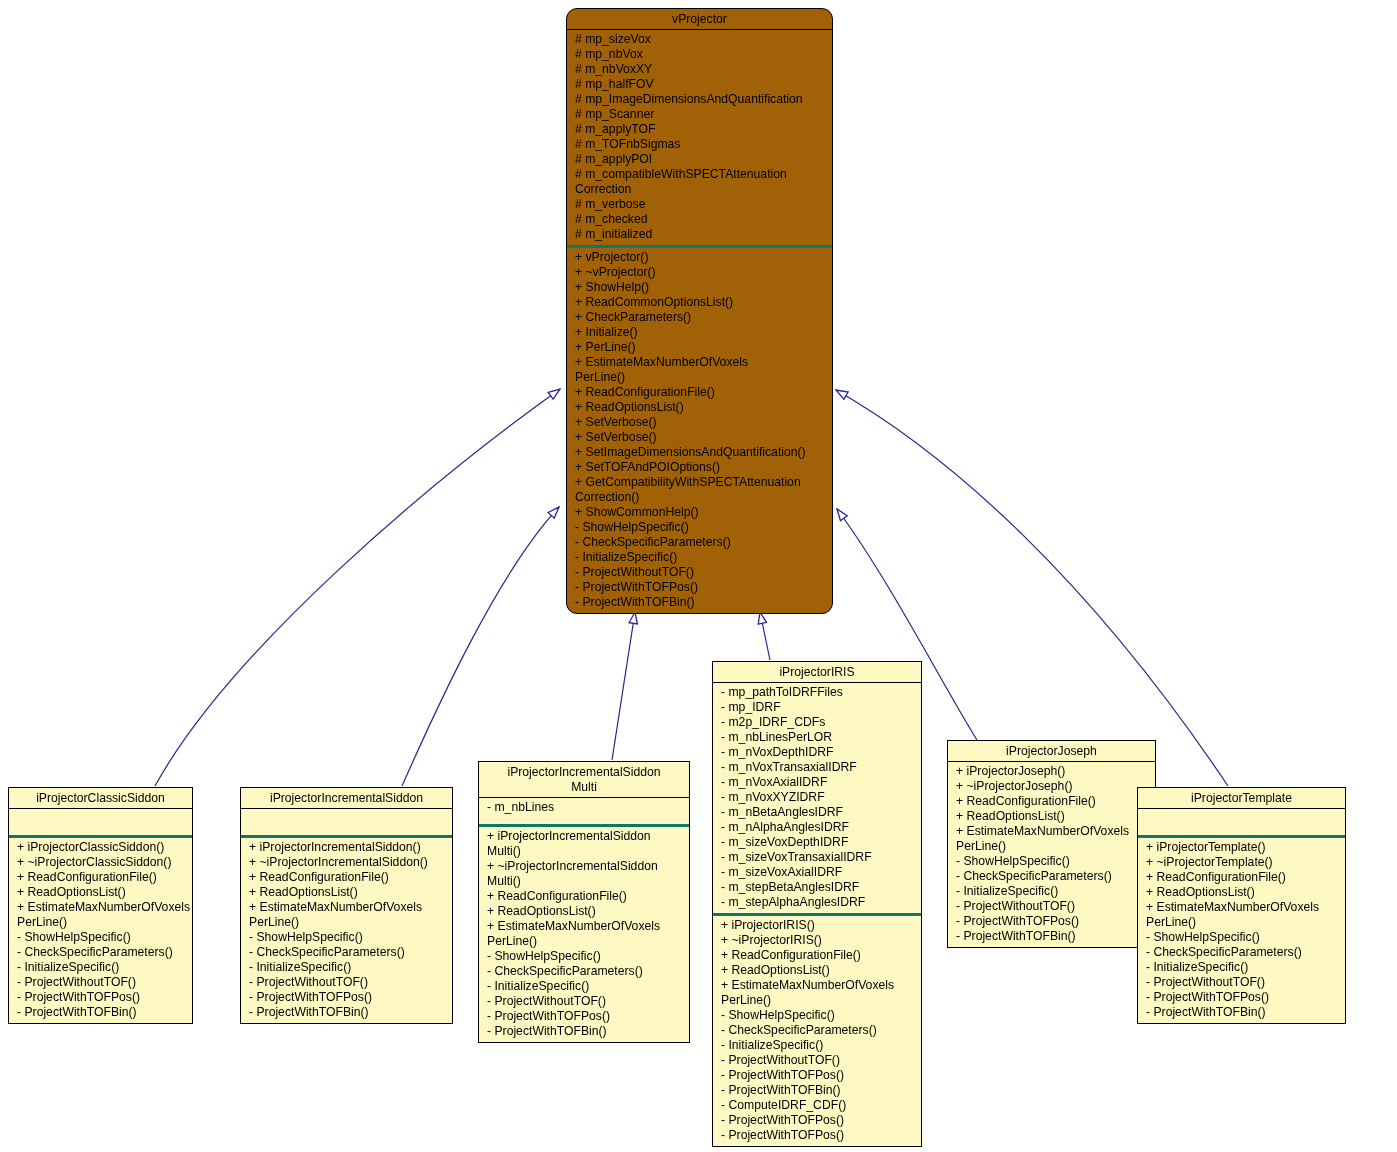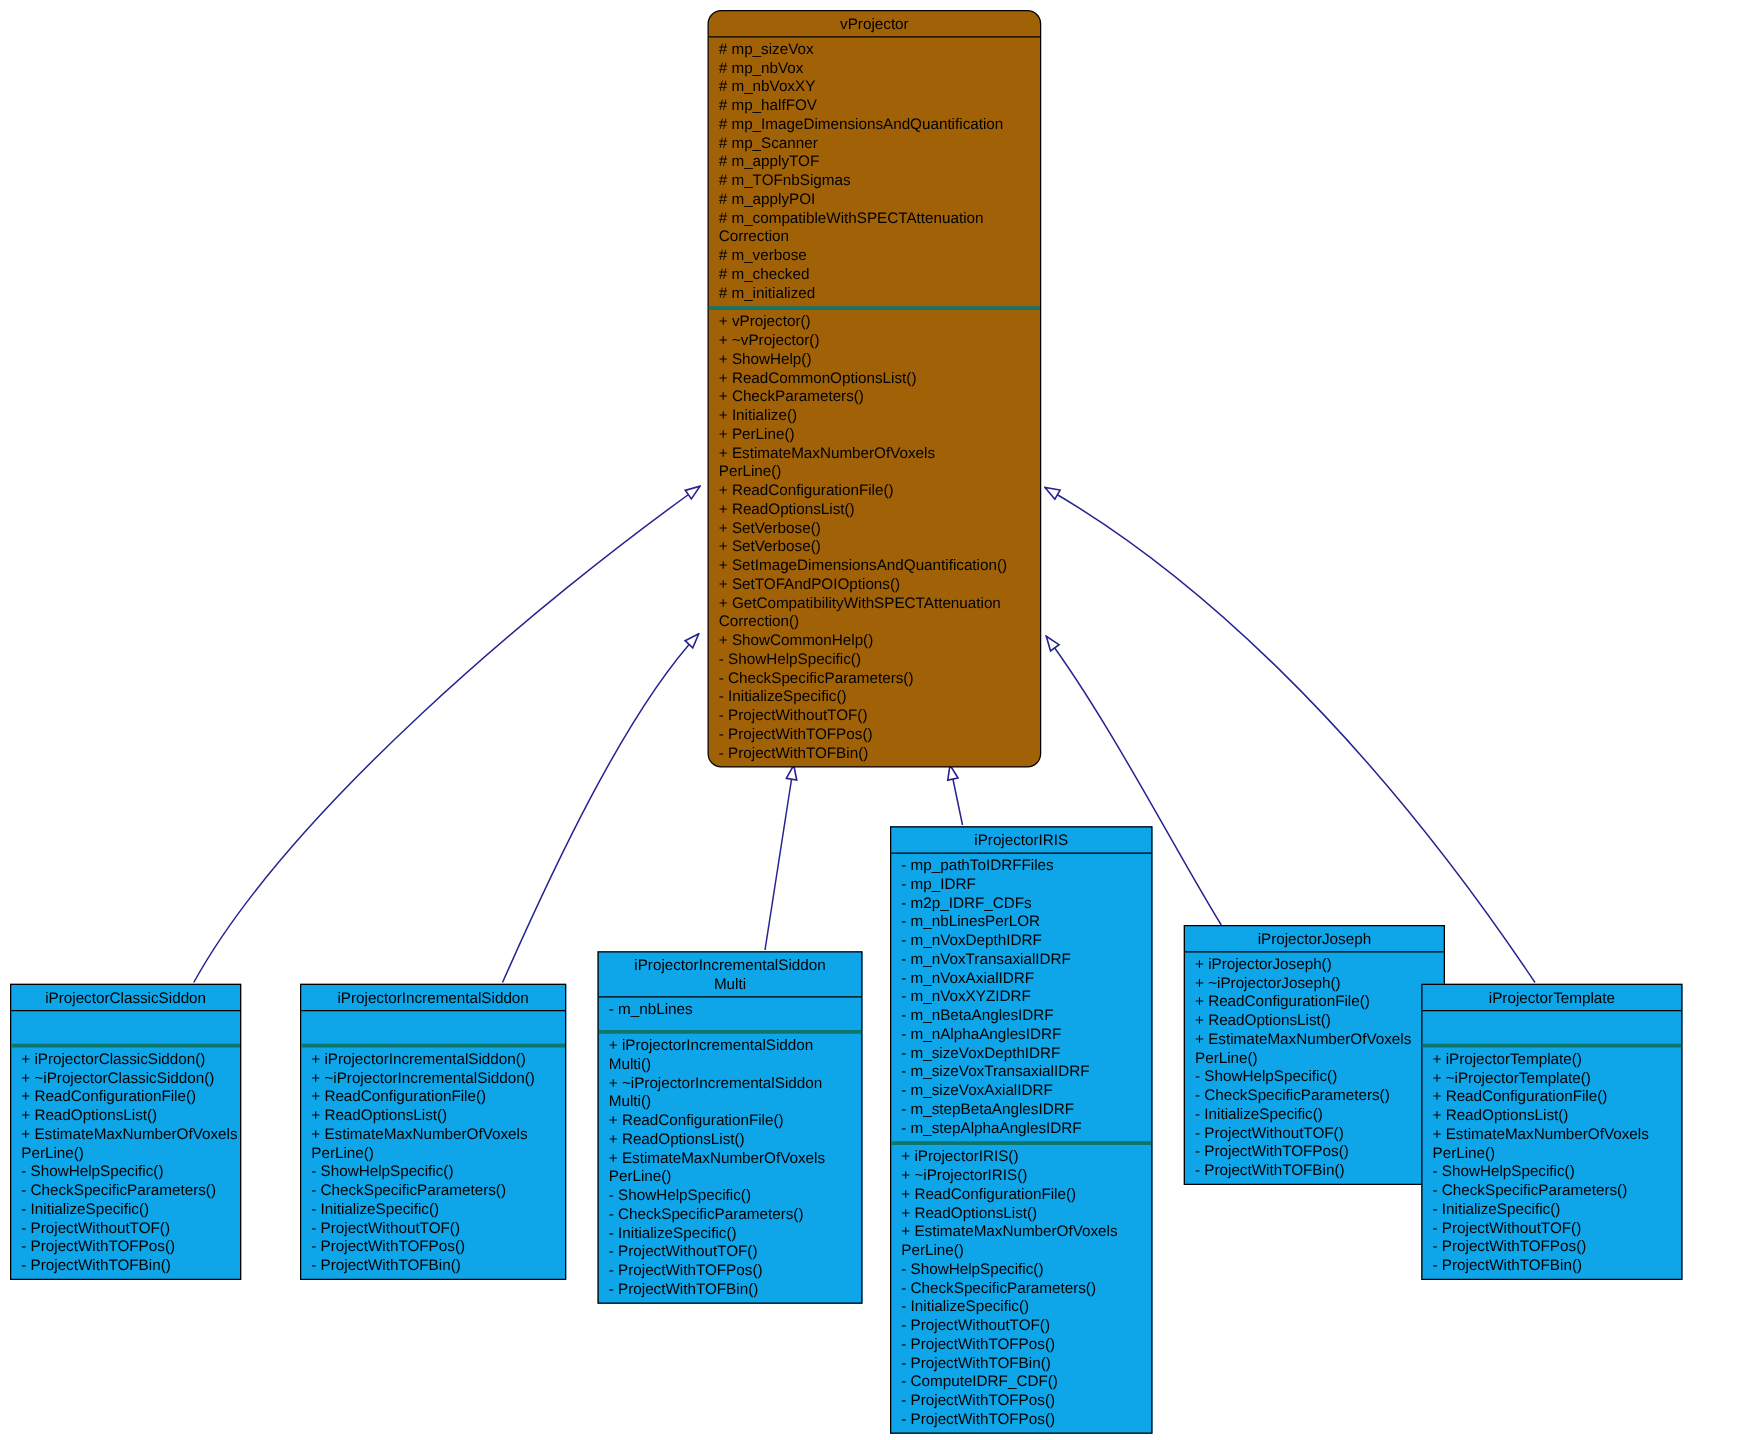--- a/index.html
+++ b/index.html
@@ -7,21 +7,21 @@
     position:relative;
     width:1397px; height:1152px;
     background:#ffffff;
     font-family:"Liberation Sans", sans-serif;
     overflow:hidden;
   }
   #edges { position:absolute; left:0; top:0; width:1397px; height:1152px; }
   .uml-class {
     position:absolute;
     box-sizing:border-box;
-    background:#0ea5e9;
+    background:#fef9c3;
     border:1px solid #000000;
     color:#000000;
     font-size:12.2px;
   }
   .uml-class.highlight { background:#a16207;border-radius:11px; }
   .compartment { padding:2px 8px 3px 8px; overflow:hidden; }
   .title-compartment {
     border-bottom:1px solid #000000;
     padding:3px 4px 2px 4px;
     text-align:center;

